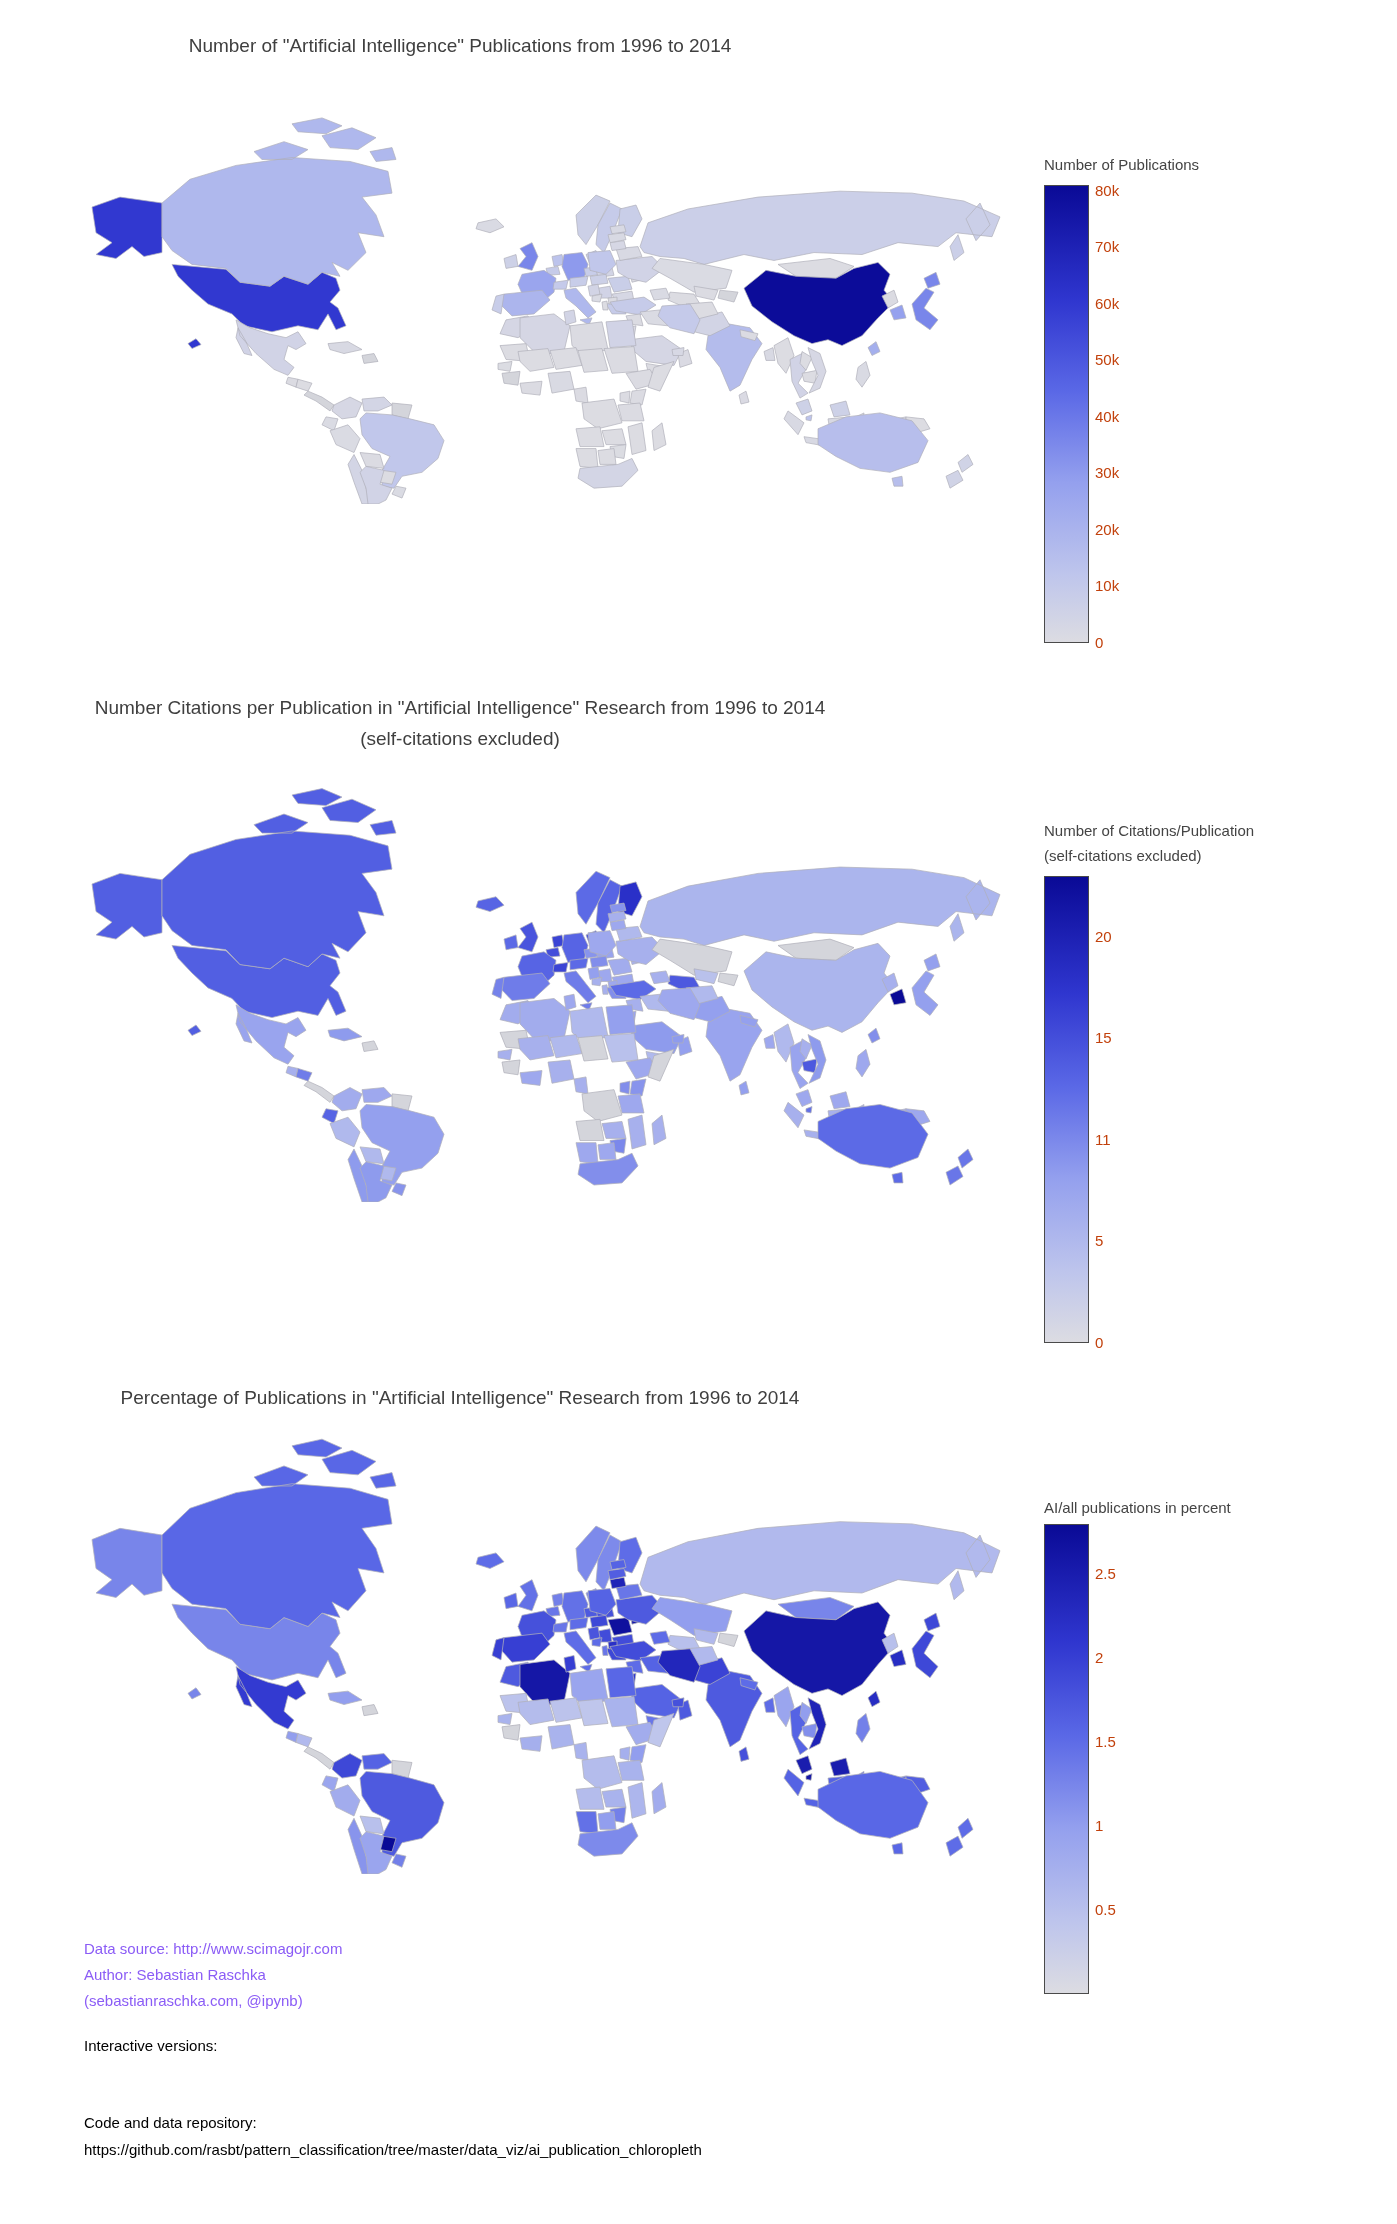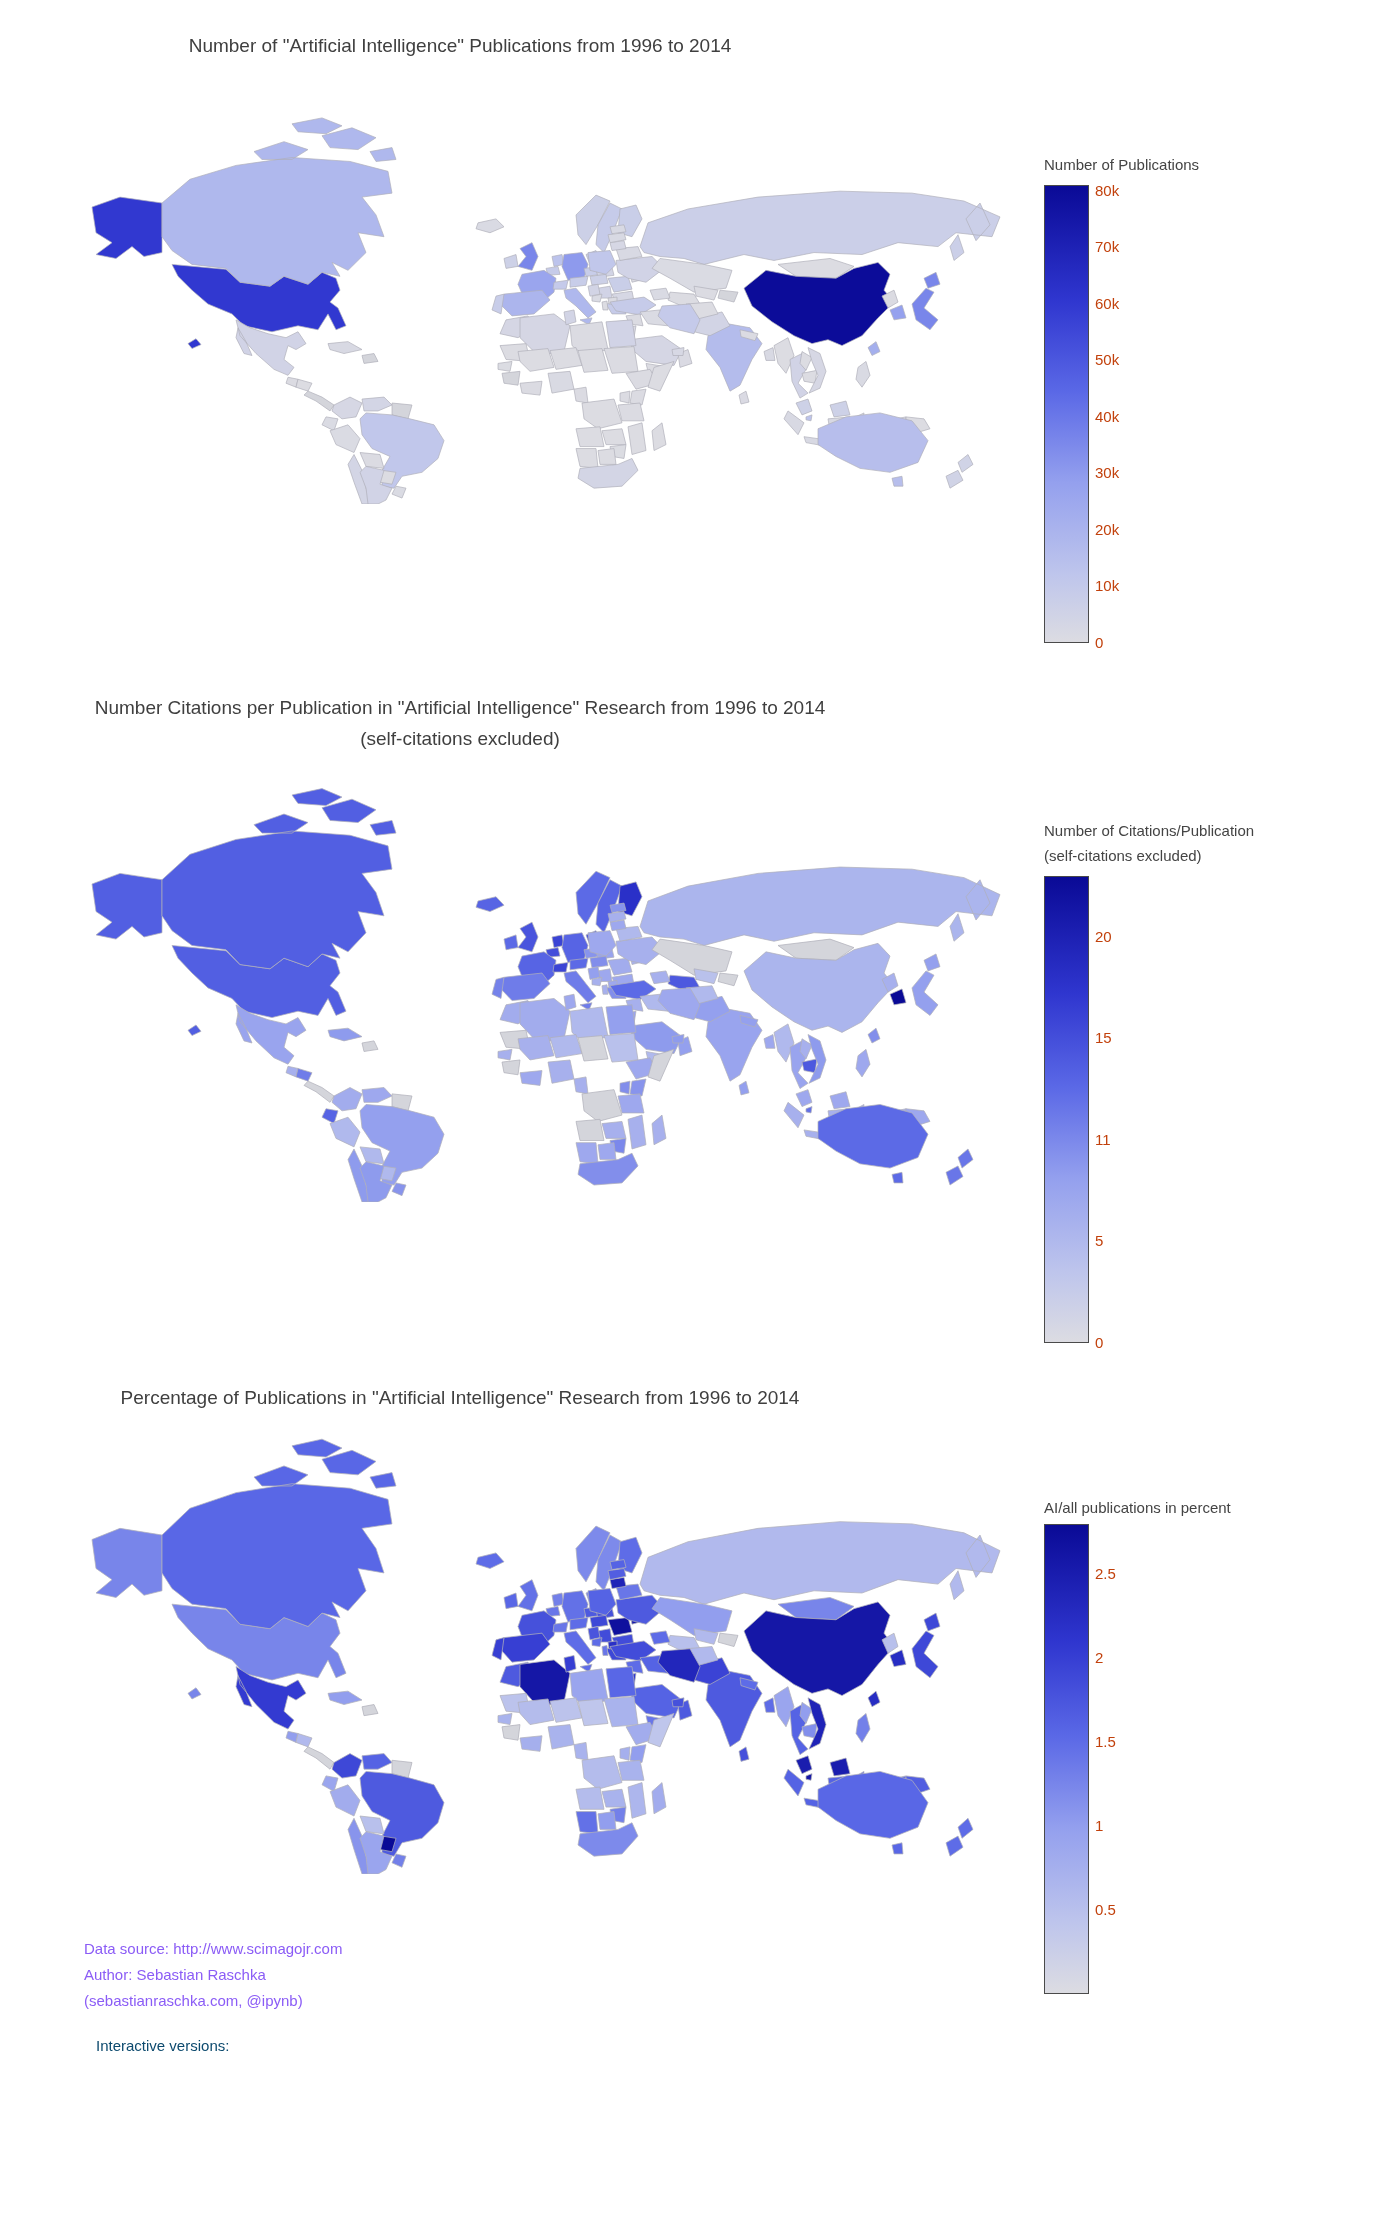--- a/index.html
+++ b/index.html
@@ -10,21 +10,21 @@
   .map{position:absolute;left:40px;}
   .map svg{display:block;width:100%;height:100%;}
   .cb{position:absolute;left:1044px;width:330px;}
   .cb-title{position:absolute;left:0;top:0;font-size:15px;color:#444444;
           white-space:pre-line;line-height:25px;}
   .cb-bar{position:absolute;left:0;width:45px;border:1px solid #4a4a4a;box-sizing:border-box;}
   .cb-ticks{position:absolute;left:0;width:200px;}
   .cb-tick{position:absolute;left:51px;font-size:15px;color:#c2410c;line-height:18px;}
   .foot{position:absolute;font-size:15px;}
   .f1{color:#8b5cf6;line-height:26px;}
-  .f2{color:#0c4a6e;line-height:27px;margin-left:12px;}
+  .f2{color:#000000;line-height:27px;}
 </style>
 </head>
 <body>
 
 <div class="canvas">
 
   <div class="chart-title" style="top:30px">Number of "Artificial Intelligence" Publications from 1996 to 2014</div>
   <div class="map" style="top:108px;width:980px;height:396px">
     <svg class="worldmap" viewBox="0 0 980 400" preserveAspectRatio="none">
         <path d="M132,158 L186,163 L200,176 L230,180 L244,170 L268,178 L282,166 L296,172 L300,184 L290,196 L298,202 L306,220 L296,224 L288,208 L278,224 L258,220 L232,226 L204,220 L192,208 L168,198 L152,184 L138,170 Z M52,100 L80,90 L108,94 L122,96 L122,146 L104,150 L92,140 L76,152 L56,148 L72,136 L56,126 Z M148,238 l8,-5 l5,6 l-9,4 Z" fill="rgb(49,56,208)" stroke="#b0b0ba" stroke-width="0.7"></path>
@@ -448,14 +448,18 @@
   </div>
 
   <div class="foot f1" style="left:84px;top:1936px">
     <div>Data source: http://www.scimagojr.com</div>
     <div>Author: Sebastian Raschka</div>
     <div>(sebastianraschka.com, @ipynb)</div>
   </div>
   <div class="foot f2" style="left:84px;top:2032px">
     <div>Interactive versions:</div>
   </div>
+  <div class="foot f2" style="left:84px;top:2109px">
+    <div>Code and data repository:</div>
+    <div>https://github.com/rasbt/pattern_classification/tree/master/data_viz/ai_publication_chloropleth</div>
+  </div>
 
 </div>
 
 </body></html>

